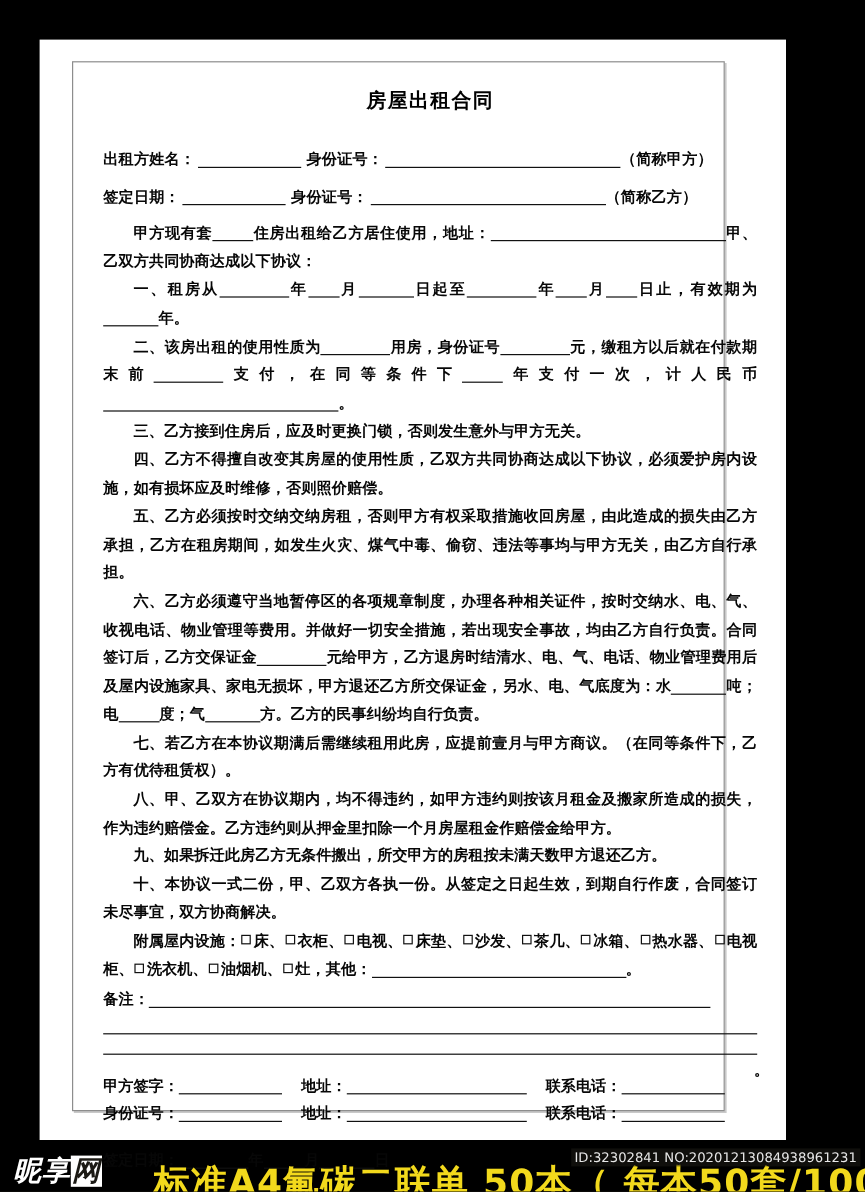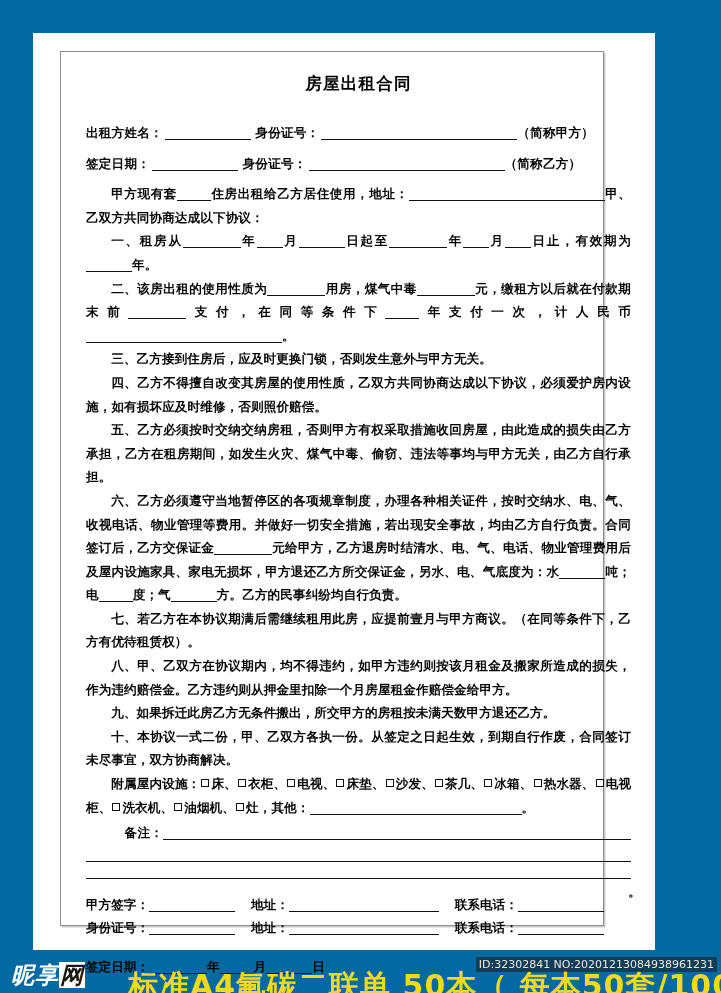--- a/index.html
+++ b/index.html
@@ -13,21 +13,21 @@
     overflow: hidden;
     font-family: "DejaVu Serif", "Liberation Serif", serif;
   }
 
   
   #frame {
     position: absolute;
     left: 0; top: 0;
     width: 721px;
     height: 993px;
-    background: #0369a1;
+    background: #000000;
   }
 
   
   #paper {
     position: absolute;
     left: 33px;
     top: 33px;
     width: 622px;
     height: 917px;
     background: #ffffff;
@@ -217,41 +217,41 @@
 
       <div class="line party-row">
         <span class="lbl">签定日期：</span><span class="blank b-name"></span>
         <span class="lbl">身份证号：</span><span class="blank b-id"></span><span>（简称乙方）</span>
       </div>
 
       <p class="para indent"><span>甲方现有套</span><span class="blank b-s"></span><span>住房出租给乙方居住使用，地址：</span><span class="blank b-long"></span><span>甲、乙双方共同协商达成以下协议：</span></p>
 
       <p class="para indent"><span>一、</span><span>租房从</span><span class="blank b-l"></span><span>年</span><span class="blank b-xs"></span><span>月</span><span class="blank b-m"></span><span>日起至</span><span class="blank b-l"></span><span>年</span><span class="blank b-xs"></span><span>月</span><span class="blank b-xs"></span><span>日止，有效期为</span><span class="blank b-m"></span><span>年。</span></p>
 
-      <p class="para indent"><span>二、</span><span>该房出租的使用性质为</span><span class="blank b-l"></span><span>用房，煤气中毒</span><span class="blank b-l"></span><span>元，缴租方以后就在付款期末前</span><span class="blank b-l"></span><span>支付，在同等条件下</span><span class="blank b-s"></span><span>年支付一次，计人民币</span><span class="blank b-long"></span><span>。</span></p>
+      <p class="para indent"><span>二、</span><span>该房出租的使用性质为</span><span class="blank b-l"></span><span>用房，身份证号</span><span class="blank b-l"></span><span>元，缴租方以后就在付款期末前</span><span class="blank b-l"></span><span>支付，在同等条件下</span><span class="blank b-s"></span><span>年支付一次，计人民币</span><span class="blank b-long"></span><span>。</span></p>
 
       <p class="para indent"><span>三、</span><span>乙方接到住房后，应及时更换门锁，否则发生意外与甲方无关。</span></p>
 
       <p class="para indent"><span>四、</span><span>乙方不得擅自改变其房屋的使用性质，乙双方共同协商达成以下协议，必须爱护房内设施，如有损坏应及时维修，否则照价赔偿。</span></p>
 
       <p class="para indent"><span>五、</span><span>乙方必须按时交纳交纳房租，否则甲方有权采取措施收回房屋，由此造成的损失由乙方承担，乙方在租房期间，如发生火灾、煤气中毒、偷窃、违法等事均与甲方无关，由乙方自行承担。</span></p>
 
       <p class="para indent"><span>六、</span><span>乙方必须遵守当地暂停区的各项规章制度，办理各种相关证件，按时交纳水、电、气、收视电话、物业管理等费用。并做好一切安全措施，若出现安全事故，均由乙方自行负责。合同签订后，乙方交保证金</span><span class="blank b-l"></span><span>元给甲方，乙方退房时结清水、电、气、电话、物业管理费用后及屋内设施家具、家电无损坏，甲方退还乙方所交保证金，另水、电、气底度为：水</span><span class="blank b-m"></span><span>吨；电</span><span class="blank b-s"></span><span>度；气</span><span class="blank b-m"></span><span>方。乙方的民事纠纷均自行负责。</span></p>
 
       <p class="para indent"><span>七、</span><span>若乙方在本协议期满后需继续租用此房，应提前壹月与甲方商议。（在同等条件下，乙方有优待租赁权）。</span></p>
 
       <p class="para indent"><span>八、</span><span>甲、乙双方在协议期内，均不得违约，如甲方违约则按该月租金及搬家所造成的损失，作为违约赔偿金。乙方违约则从押金里扣除一个月房屋租金作赔偿金给甲方。</span></p>
 
       <p class="para indent"><span>九、</span><span>如果拆迁此房乙方无条件搬出，所交甲方的房租按未满天数甲方退还乙方。</span></p>
 
       <p class="para indent"><span>十、</span><span>本协议一式二份，甲、乙双方各执一份。从签定之日起生效，到期自行作废，合同签订未尽事宜，双方协商解决。</span></p>
 
       <p class="para indent"><span>附属屋内设施：</span><span id="facilities-items"><span class="cbox"></span><span>床</span><span>、</span><span class="cbox"></span><span>衣柜</span><span>、</span><span class="cbox"></span><span>电视</span><span>、</span><span class="cbox"></span><span>床垫</span><span>、</span><span class="cbox"></span><span>沙发</span><span>、</span><span class="cbox"></span><span>茶几</span><span>、</span><span class="cbox"></span><span>冰箱</span><span>、</span><span class="cbox"></span><span>热水器</span><span>、</span><span class="cbox"></span><span>电视柜</span><span>、</span><span class="cbox"></span><span>洗衣机</span><span>、</span><span class="cbox"></span><span>油烟机</span><span>、</span><span class="cbox"></span><span>灶</span><span>，</span></span><span>其他：</span><span class="blank b-other"></span><span>。</span></p>
 
-      <div class="line" style="margin-top:2px;text-align:right;">
+      <div class="line" style="margin-top:2px;">
         <span>备注：</span><span class="blank" style="width:468px;"></span>
       </div>
       <div class="rule-full"></div>
       <div style="position:relative;">
         <div class="rule-full"></div>
         <span class="para" style="position:absolute; right:-10px; top:2px;">。</span>
       </div>
 
       <div class="sig-block">
         <div class="sig-row">

